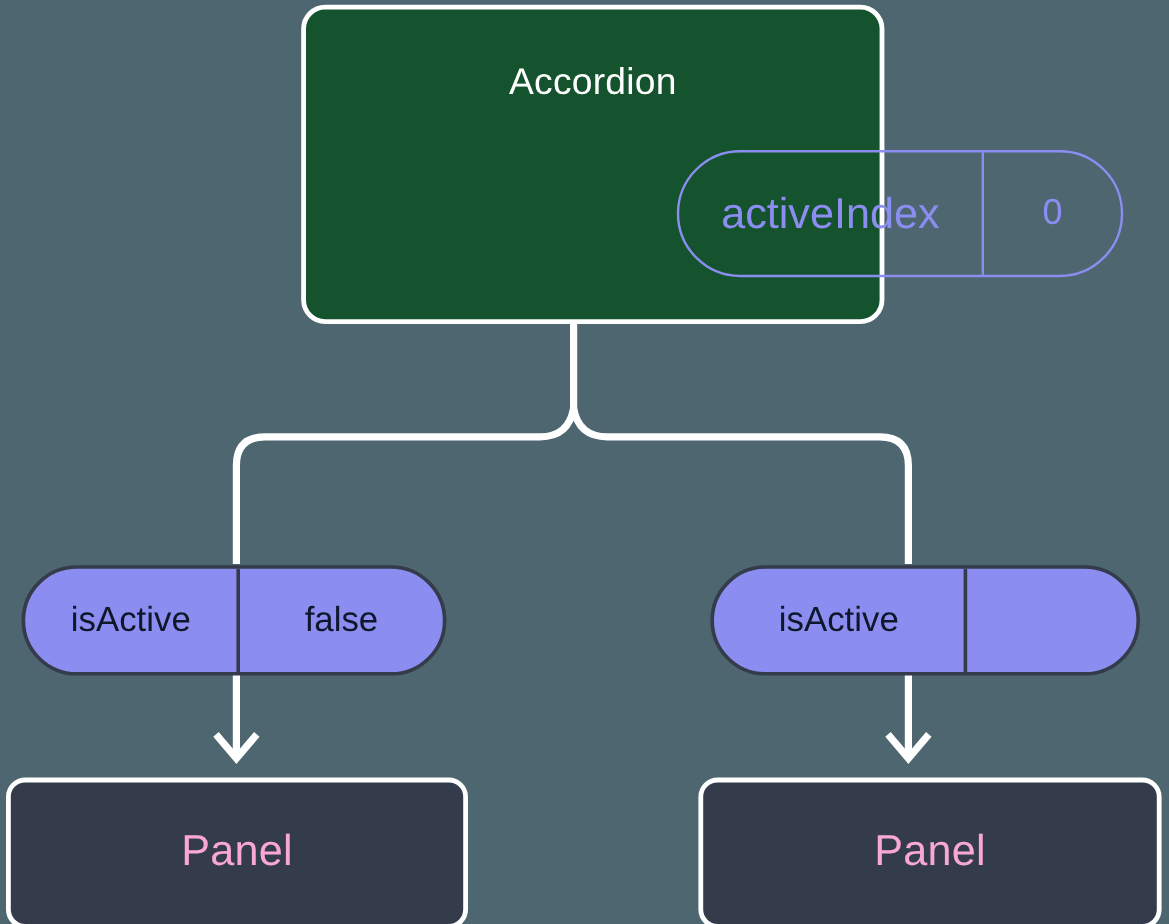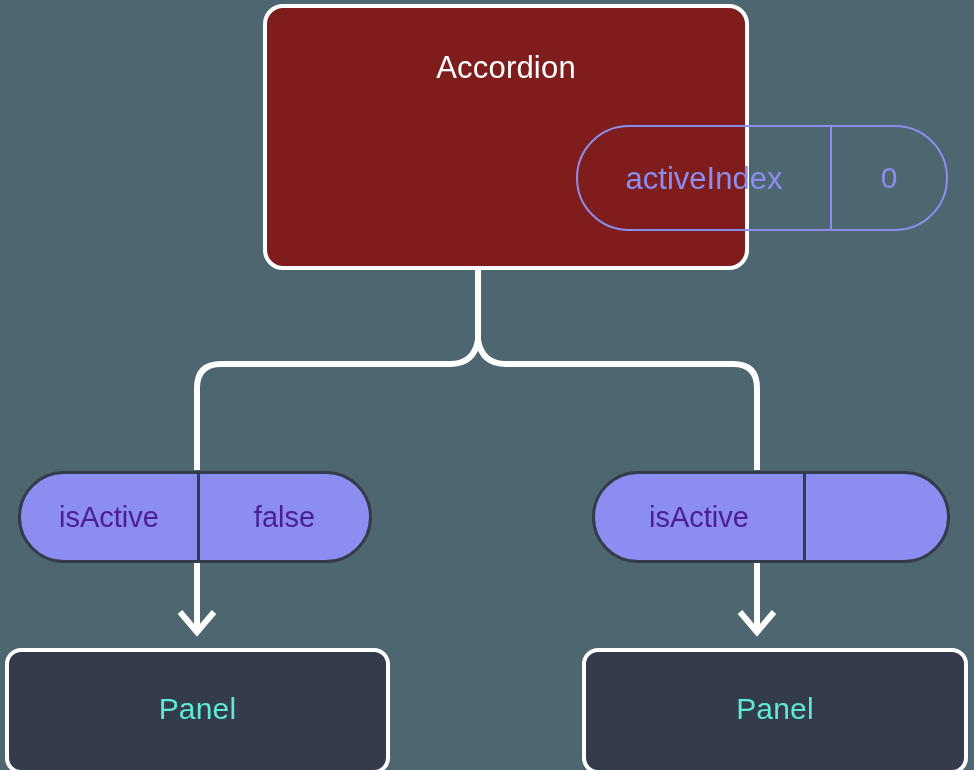--- a/index.html
+++ b/index.html
@@ -23,24 +23,23 @@
     top: 0;
     width: 974px;
     height: 770px;
     pointer-events: none;
   }
 
   
   .card {
     position: absolute;
     box-sizing: border-box;
-    background: #7f1d1d;
+    background: #14532d;
     border: 4px solid #ffffff;
     border-radius: 18px;
-    margin-left: 12px;
   }
   .card-accordion {
     left: 251px;
     top: 4px;
     width: 486px;
     height: 266px;
     border-radius: 20px;
   }
   .card-title {
     position: absolute;
@@ -61,22 +60,22 @@
     background: #343b4a;
     border: 4px solid #ffffff;
     border-radius: 16px;
     display: flex;
     align-items: center;
     justify-content: center;
   }
   .panel-left  { left: 5px;   top: 648px; width: 385px; height: 126px; }
   .panel-right { left: 582px; top: 648px; width: 386px; height: 126px; }
   .panel-label {
-    color: #5eead4;
-    font-size: 30px;
+    color: #f9a8d4;
+    font-size: 36px;
     font-weight: 400;
     letter-spacing: 0.2px;
     line-height: 1;
     margin-top: -4px;
   }
 
   
   .pill-outline {
     position: absolute;
     box-sizing: border-box;
@@ -89,21 +88,21 @@
     display: flex;
     align-items: stretch;
   }
   .pill-outline .seg-key {
     flex: 0 0 252px;
     display: flex;
     align-items: center;
     justify-content: center;
     border-right: 2px solid #8b8ef0;
     color: #8b8ef0;
-    font-size: 31px;
+    font-size: 36px;
     line-height: 1;
   }
   .pill-outline .seg-val {
     flex: 1 1 auto;
     display: flex;
     align-items: center;
     justify-content: center;
     color: #8b8ef0;
     font-size: 30px;
     line-height: 1;
@@ -119,21 +118,21 @@
     height: 92px;
     display: flex;
     align-items: stretch;
     z-index: 3;
   }
   .pill-filled .seg-key,
   .pill-filled .seg-val {
     display: flex;
     align-items: center;
     justify-content: center;
-    color: #4c1d95;
+    color: #0f172a;
     font-size: 29px;
     line-height: 1;
   }
   .pill-filled .seg-key {
     border-right: 3px solid #343b4a;
   }
   .pill-true  { left: 18px;  top: 471px; width: 354px; }
   .pill-true  .seg-key { flex: 0 0 176px; }
   .pill-true  .seg-val { flex: 1 1 auto; }
   .pill-false { left: 592px; top: 471px; width: 358px; }

